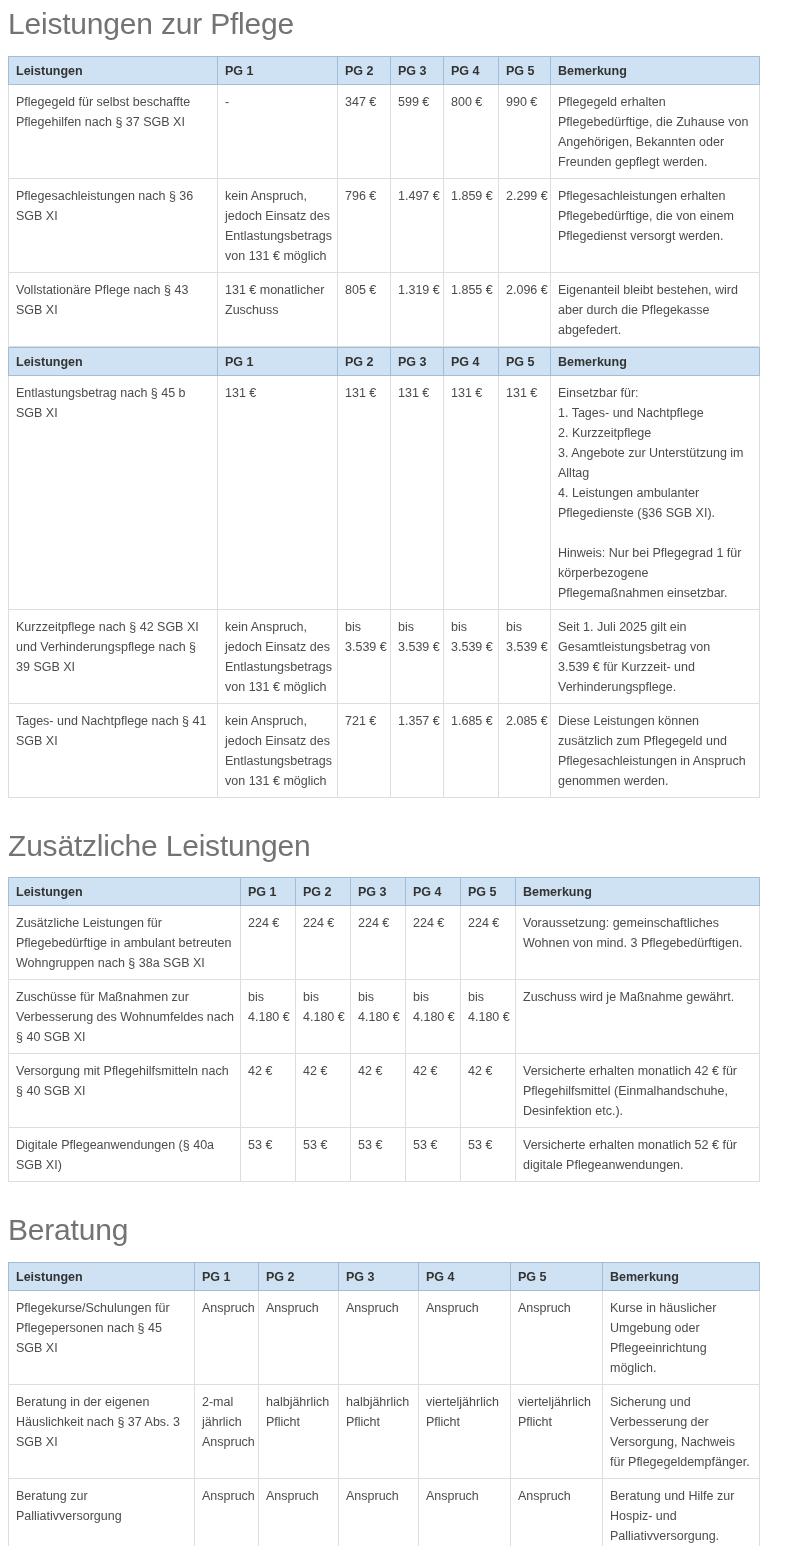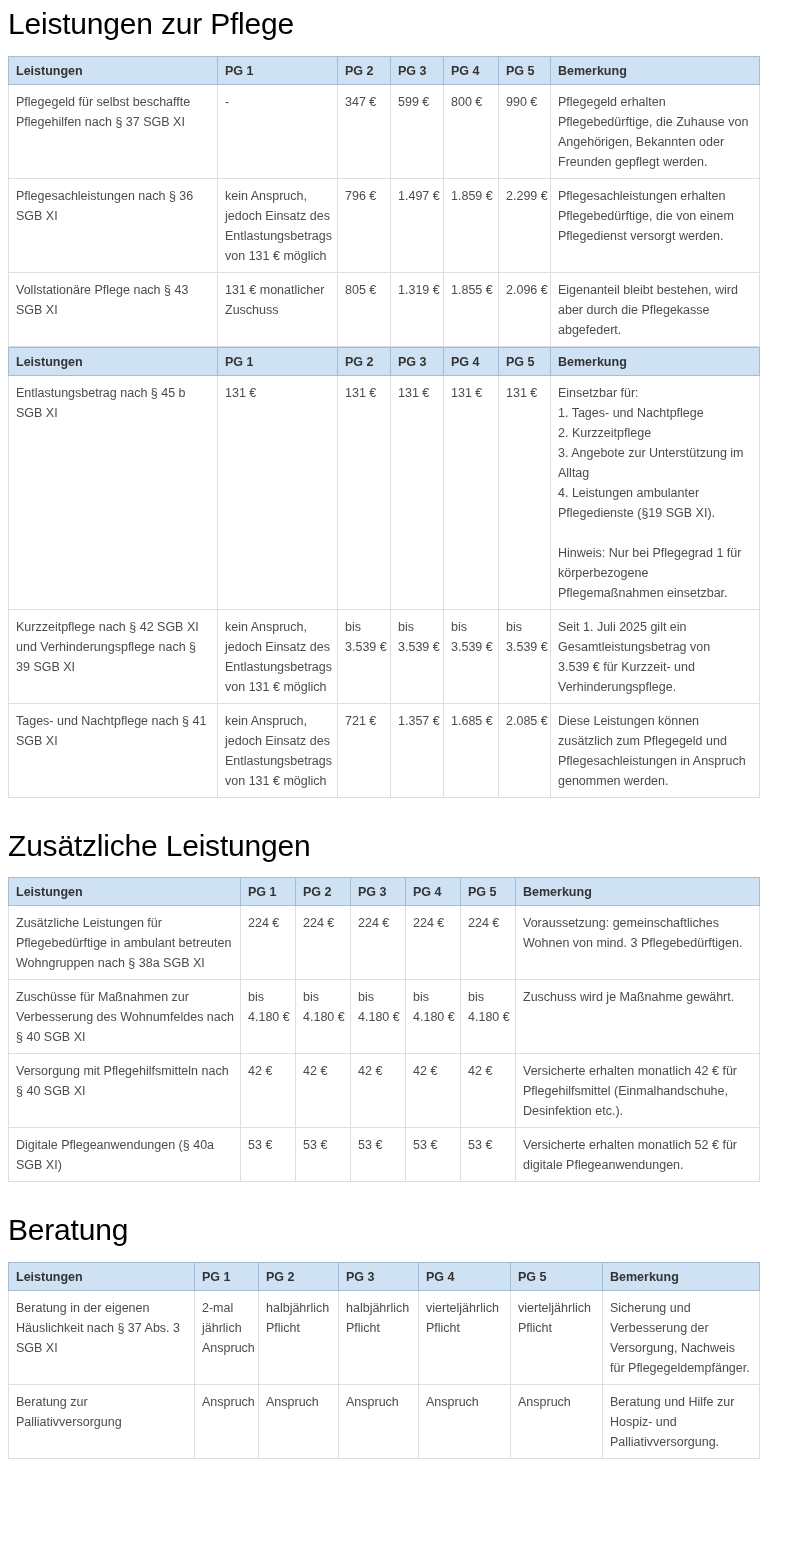--- a/index.html
+++ b/index.html
@@ -7,21 +7,21 @@
   body {
     width: 800px;
     height: 1546px;
     overflow: hidden;
     padding: 3px 8px 0 8px;
     font-family: "Liberation Sans", "DejaVu Sans", sans-serif;
   }
   h2.section-title {
     font-size: 30px;
     font-weight: 400;
-    color: #000000;
+    color: #737373;
     letter-spacing: -0.2px;
     line-height: 1.25;
     margin: 29px 0 13px 0;
   }
   section:first-of-type h2.section-title { margin-top: 2px; }
   table.pflege-table {
     width: 752px;
     border-collapse: collapse;
     table-layout: fixed;
   }
@@ -137,21 +137,21 @@
             <td>Entlastungsbetrag nach § 45 b SGB XI</td>
             <td>131&nbsp;€</td>
             <td>131&nbsp;€</td>
             <td>131&nbsp;€</td>
             <td>131&nbsp;€</td>
             <td>131&nbsp;€</td>
             <td>Einsetzbar für:
 1. Tages- und Nachtpflege
 2. Kurzzeitpflege
 3. Angebote zur Unterstützung im Alltag
-4. Leistungen ambulanter Pflegedienste (§19 SGB XI).
+4. Leistungen ambulanter Pflegedienste (§36 SGB XI).
 
 Hinweis: Nur bei Pflegegrad 1 für körperbezogene Pflegemaßnahmen einsetzbar.</td>
           </tr>
           <tr>
             <td>Kurzzeitpflege nach § 42 SGB XI und Verhinderungspflege nach § 39 SGB XI</td>
             <td>kein Anspruch, jedoch Einsatz des Entlastungsbetrags von 131&nbsp;€ möglich</td>
             <td>bis 3.539&nbsp;€</td>
             <td>bis 3.539&nbsp;€</td>
             <td>bis 3.539&nbsp;€</td>
             <td>bis 3.539&nbsp;€</td>
@@ -252,20 +252,29 @@
             <th>PG 1</th>
             <th>PG 2</th>
             <th>PG 3</th>
             <th>PG 4</th>
             <th>PG 5</th>
             <th>Bemerkung</th>
           </tr>
         </thead>
       <tbody>
           <tr>
+            <td>Pflegekurse/Schulungen für Pflegepersonen nach § 45 SGB XI</td>
+            <td>Anspruch</td>
+            <td>Anspruch</td>
+            <td>Anspruch</td>
+            <td>Anspruch</td>
+            <td>Anspruch</td>
+            <td>Kurse in häuslicher Umgebung oder Pflegeeinrichtung möglich.</td>
+          </tr>
+          <tr>
             <td>Beratung in der eigenen Häuslichkeit nach § 37 Abs. 3 SGB XI</td>
             <td>2-mal jährlich Anspruch</td>
             <td>halbjährlich Pflicht</td>
             <td>halbjährlich Pflicht</td>
             <td>vierteljährlich Pflicht</td>
             <td>vierteljährlich Pflicht</td>
             <td>Sicherung und Verbesserung der Versorgung, Nachweis für Pflegegeldempfänger.</td>
           </tr>
           <tr>
             <td>Beratung zur Palliativversorgung</td>

